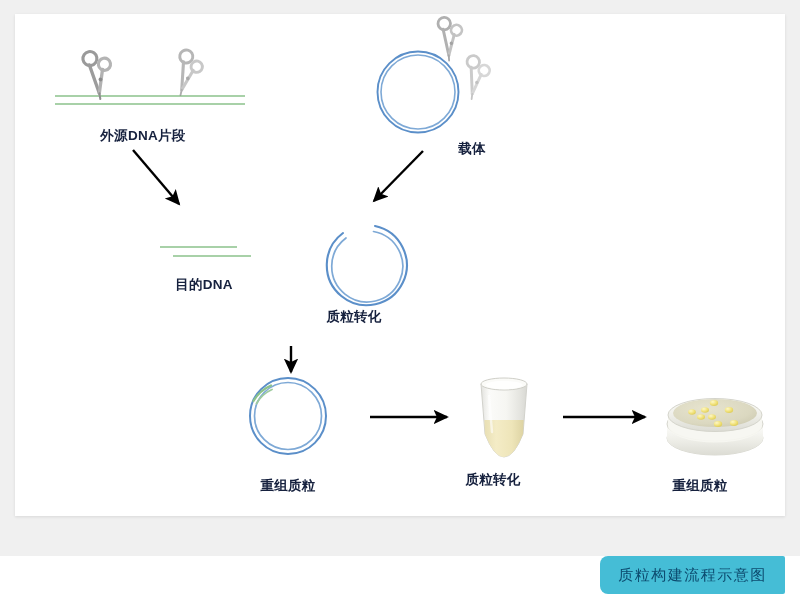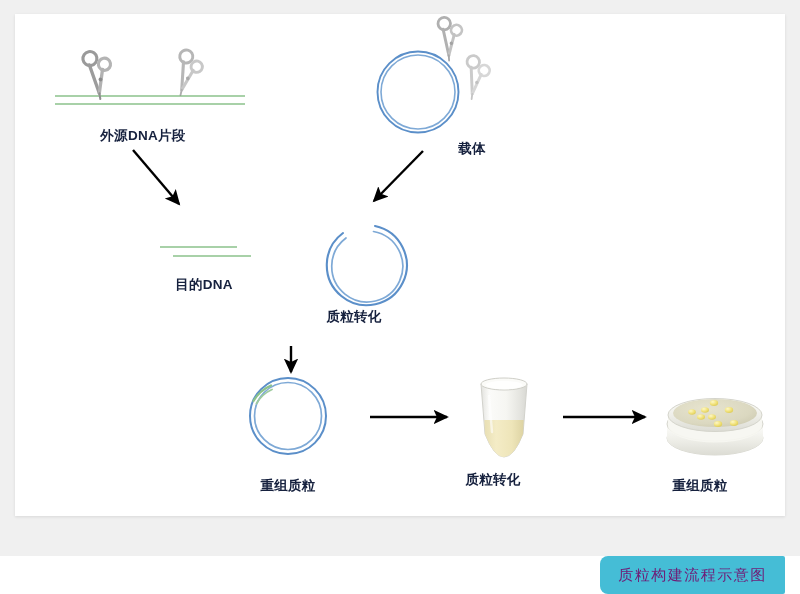--- a/index.html
+++ b/index.html
@@ -59,21 +59,21 @@
     position: absolute;
     left: 600px;
     top: 556px;
     width: 185px;
     height: 38px;
     background: #45bdd6;
     border-top-left-radius: 8px;
     border-bottom-left-radius: 8px;
     border-top-right-radius: 2px;
     border-bottom-right-radius: 2px;
-    color: #701a75;
+    color: #0c4a6e;
     font-size: 15px;
     letter-spacing: 1.5px;
     display: flex;
     align-items: center;
     justify-content: center;
   }
 </style>
 </head>
 <body>
 

